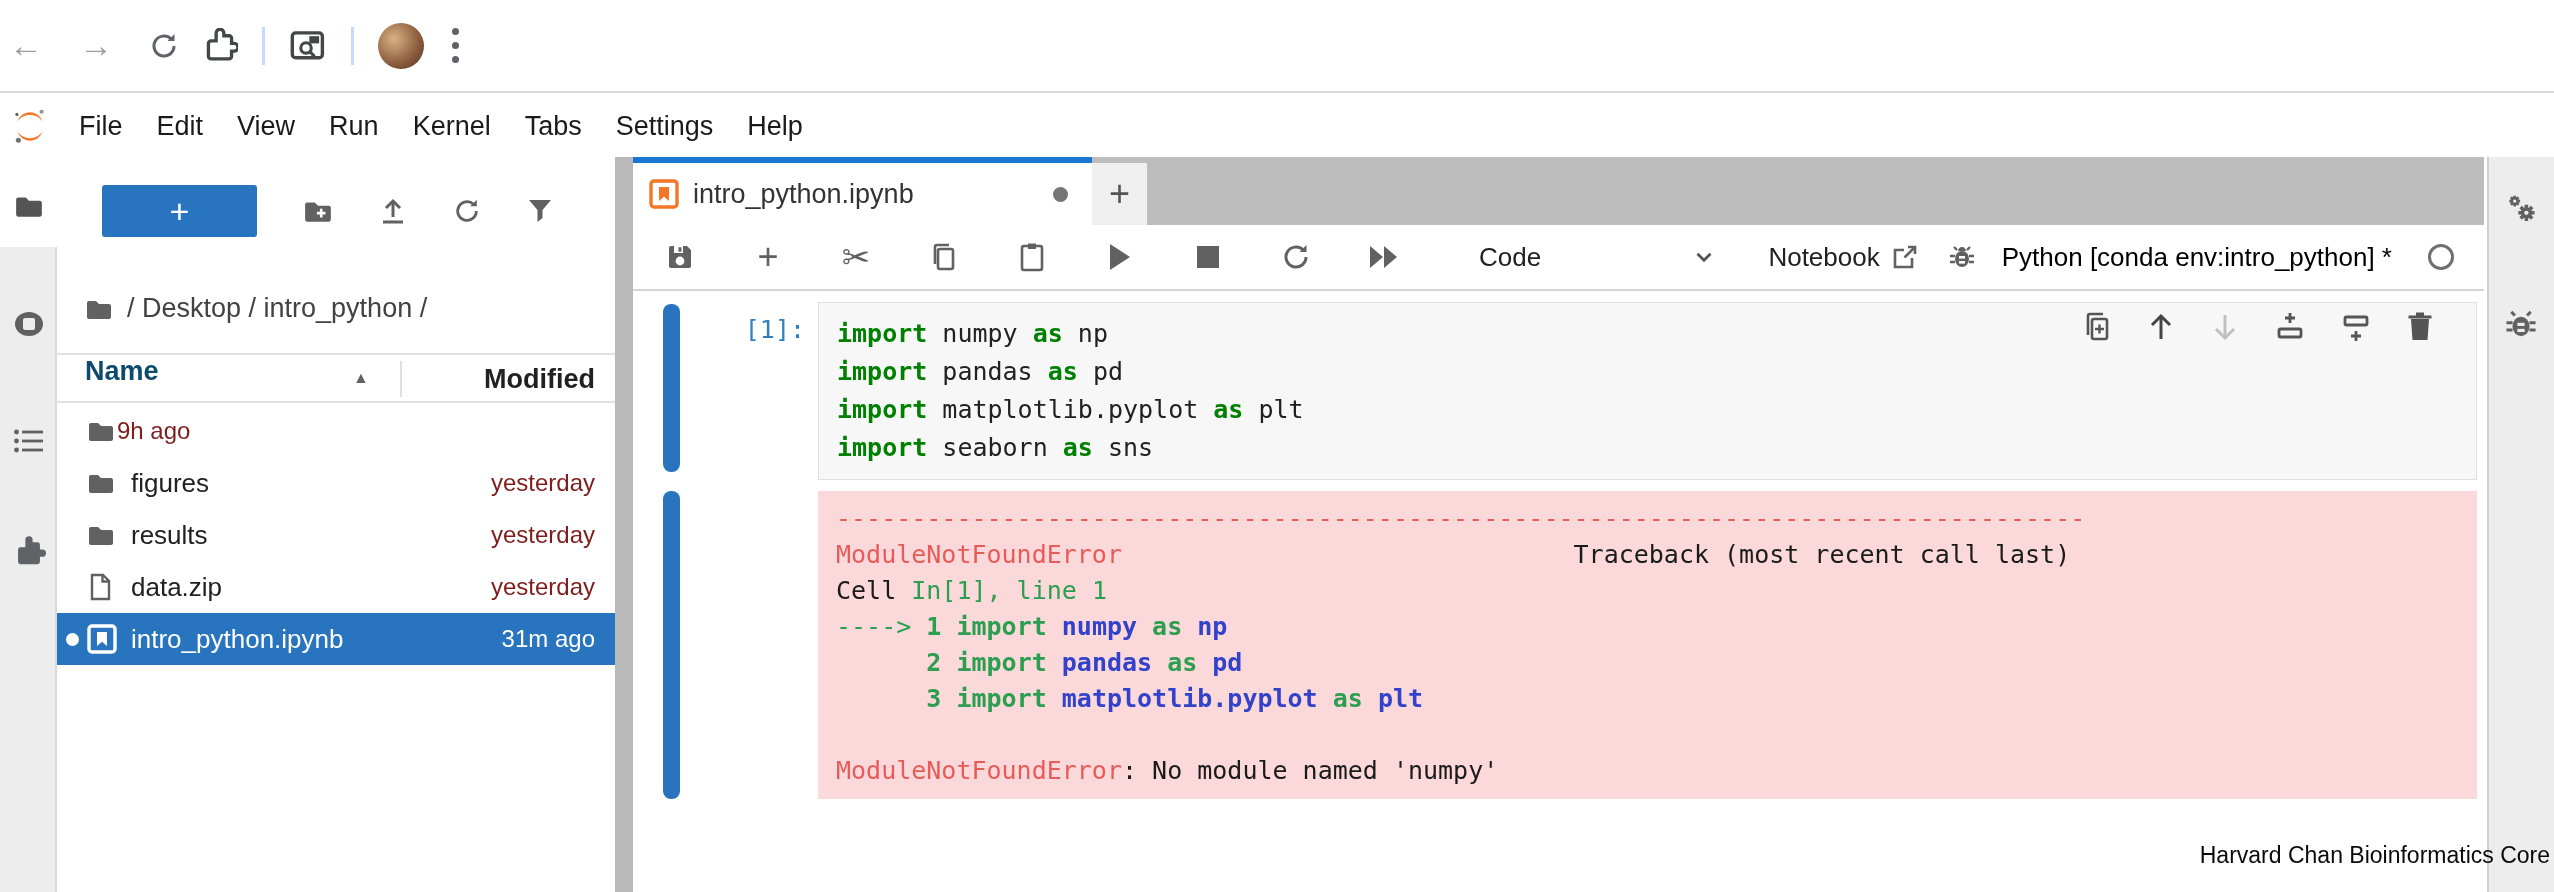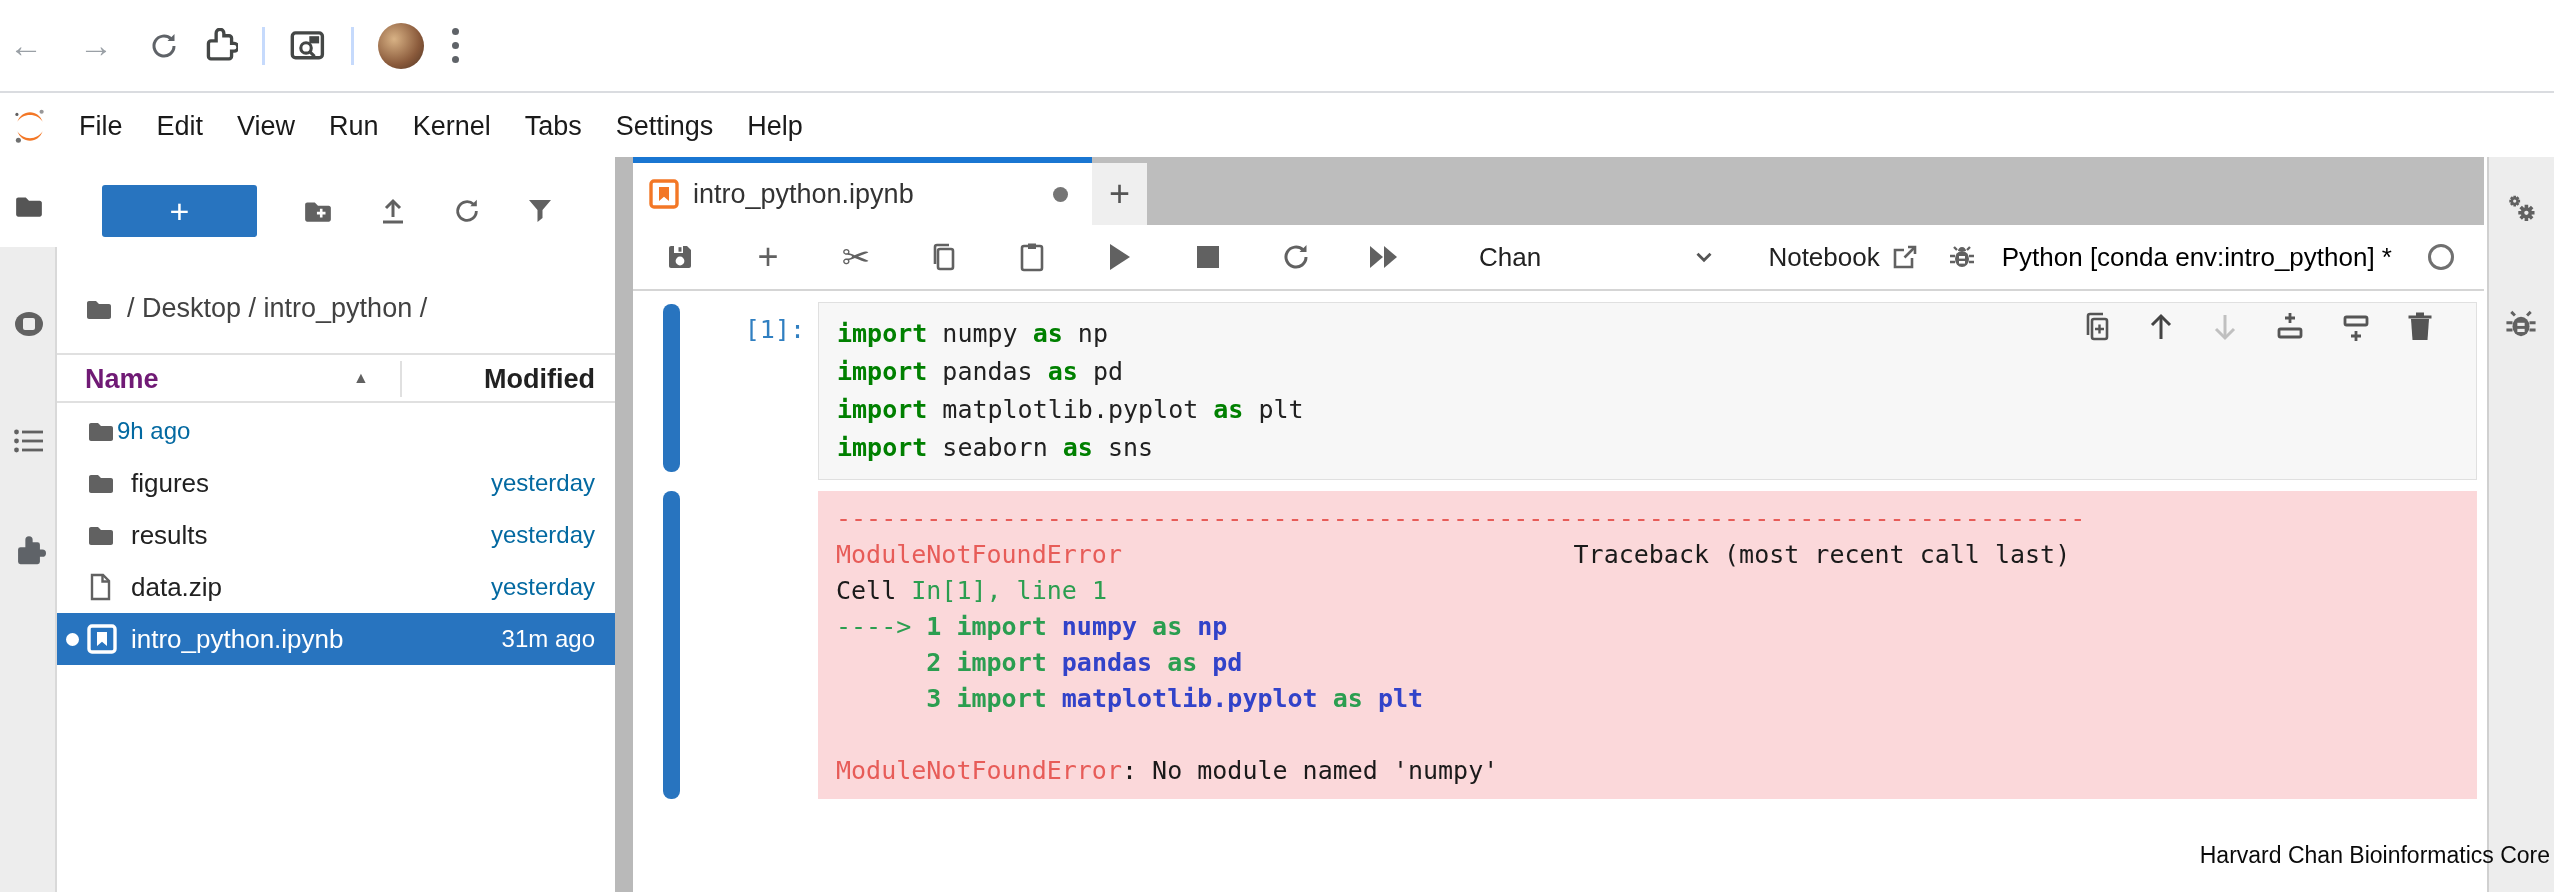--- a/index.html
+++ b/index.html
@@ -41,29 +41,29 @@
   #filepanel { position:absolute; left:57px; top:0; width:558px; height:735px; background:#fff; }
   #fb-toolbar { position:absolute; left:0; top:26px; width:558px; height:56px;
                 display:flex; align-items:center; }
   #newlauncher { width:155px; height:52px; margin-left:45px; background:#2874bf; border:none;
                  border-radius:3px; color:#fff; font-size:34px; line-height:46px; }
   .fbt-ic { margin-left:46px; }
   #breadcrumb { position:absolute; left:28px; top:136px; display:flex; align-items:center;
                 font-size:27px; color:#424242; gap:14px; }
   #fb-header { position:absolute; left:0; top:196px; width:558px; height:50px;
                border-top:2px solid #e0e0e0; border-bottom:2px solid #e0e0e0; }
-  #fb-header .hname { position:absolute; left:28px; top:9px; font-size:27px; font-weight:bold; color:#701a75;text-align:center; }
+  #fb-header .hname { position:absolute; left:28px; top:1px; font-size:27px; font-weight:bold; color:#0c4a6e;text-align:center; }
   #fb-header .sort { position:absolute; left:296px; top:14px; font-size:16px; color:#616161; }
   #fb-header .coldiv { position:absolute; left:343px; top:6px; width:2px; height:36px; background:#e0e0e0; }
   #fb-header .hmod { position:absolute; right:20px; top:9px; font-size:27px; font-weight:bold; color:#212121; }
   #file-list { position:absolute; left:0; top:248px; width:558px; }
   .frow { position:relative; height:52px; display:flex; align-items:center; padding-left:30px; }
   .frow .fic { width:30px; display:flex; }
   .frow .fname { font-size:26px; color:#212121; margin-left:14px; flex:1; white-space:nowrap; }
-  .frow .ftime { font-size:24px; color:#0369a1; margin-right:20px; }
+  .frow .ftime { font-size:24px; color:#7f1d1d; margin-right:20px; }
   .frow.sel { background:#2874bf; }
   .frow.sel .fname, .frow.sel .ftime { color:#fff; }
   .rundot { position:absolute; left:9px; top:20px; width:13px; height:13px; border-radius:50%; background:#fff; }
 
   
   #paneldiv { position:absolute; left:615px; top:0; width:18px; height:735px; background:#b9b9b9; }
 
   
   #main { position:absolute; left:633px; top:0; width:1851px; height:735px; background:#fff; }
   #tabbar { position:absolute; left:0; top:0; width:1851px; height:68px; background:#bdbdbd; display:flex; }
@@ -351,21 +351,21 @@
             <path d="M25.5 3v7h-7z" fill="#616161"></path>
           </svg>
       </span>
       <span class="tb-ic">
         <svg width="34" height="26" viewBox="0 0 34 26">
             <path d="M3 2l13 11L3 24z" fill="#616161"></path>
             <path d="M17 2l13 11-13 11z" fill="#616161"></path>
           </svg>
       </span>
       <span class="celltype">
-        <span class="ct-label">Chan</span>
+        <span class="ct-label">Code</span>
         <svg width="26" height="26" viewBox="0 0 24 24" style="margin-left:150px;">
             <path d="M6 9l6 6 6-6" fill="none" stroke="#555" stroke-width="2.6"></path>
           </svg>
       </span>
       <span class="tb-right">
         <span class="nb-label">Notebook</span>
         <svg width="26" height="26" viewBox="0 0 26 26" style="margin-left:12px;">
             <path d="M16 3h7v7" fill="none" stroke="#616161" stroke-width="2.6"></path>
             <path d="M23 3L12.5 13.5" stroke="#616161" stroke-width="2.6"></path>
             <path d="M20 14v9H3V6h9" fill="none" stroke="#616161" stroke-width="2.6"></path>

